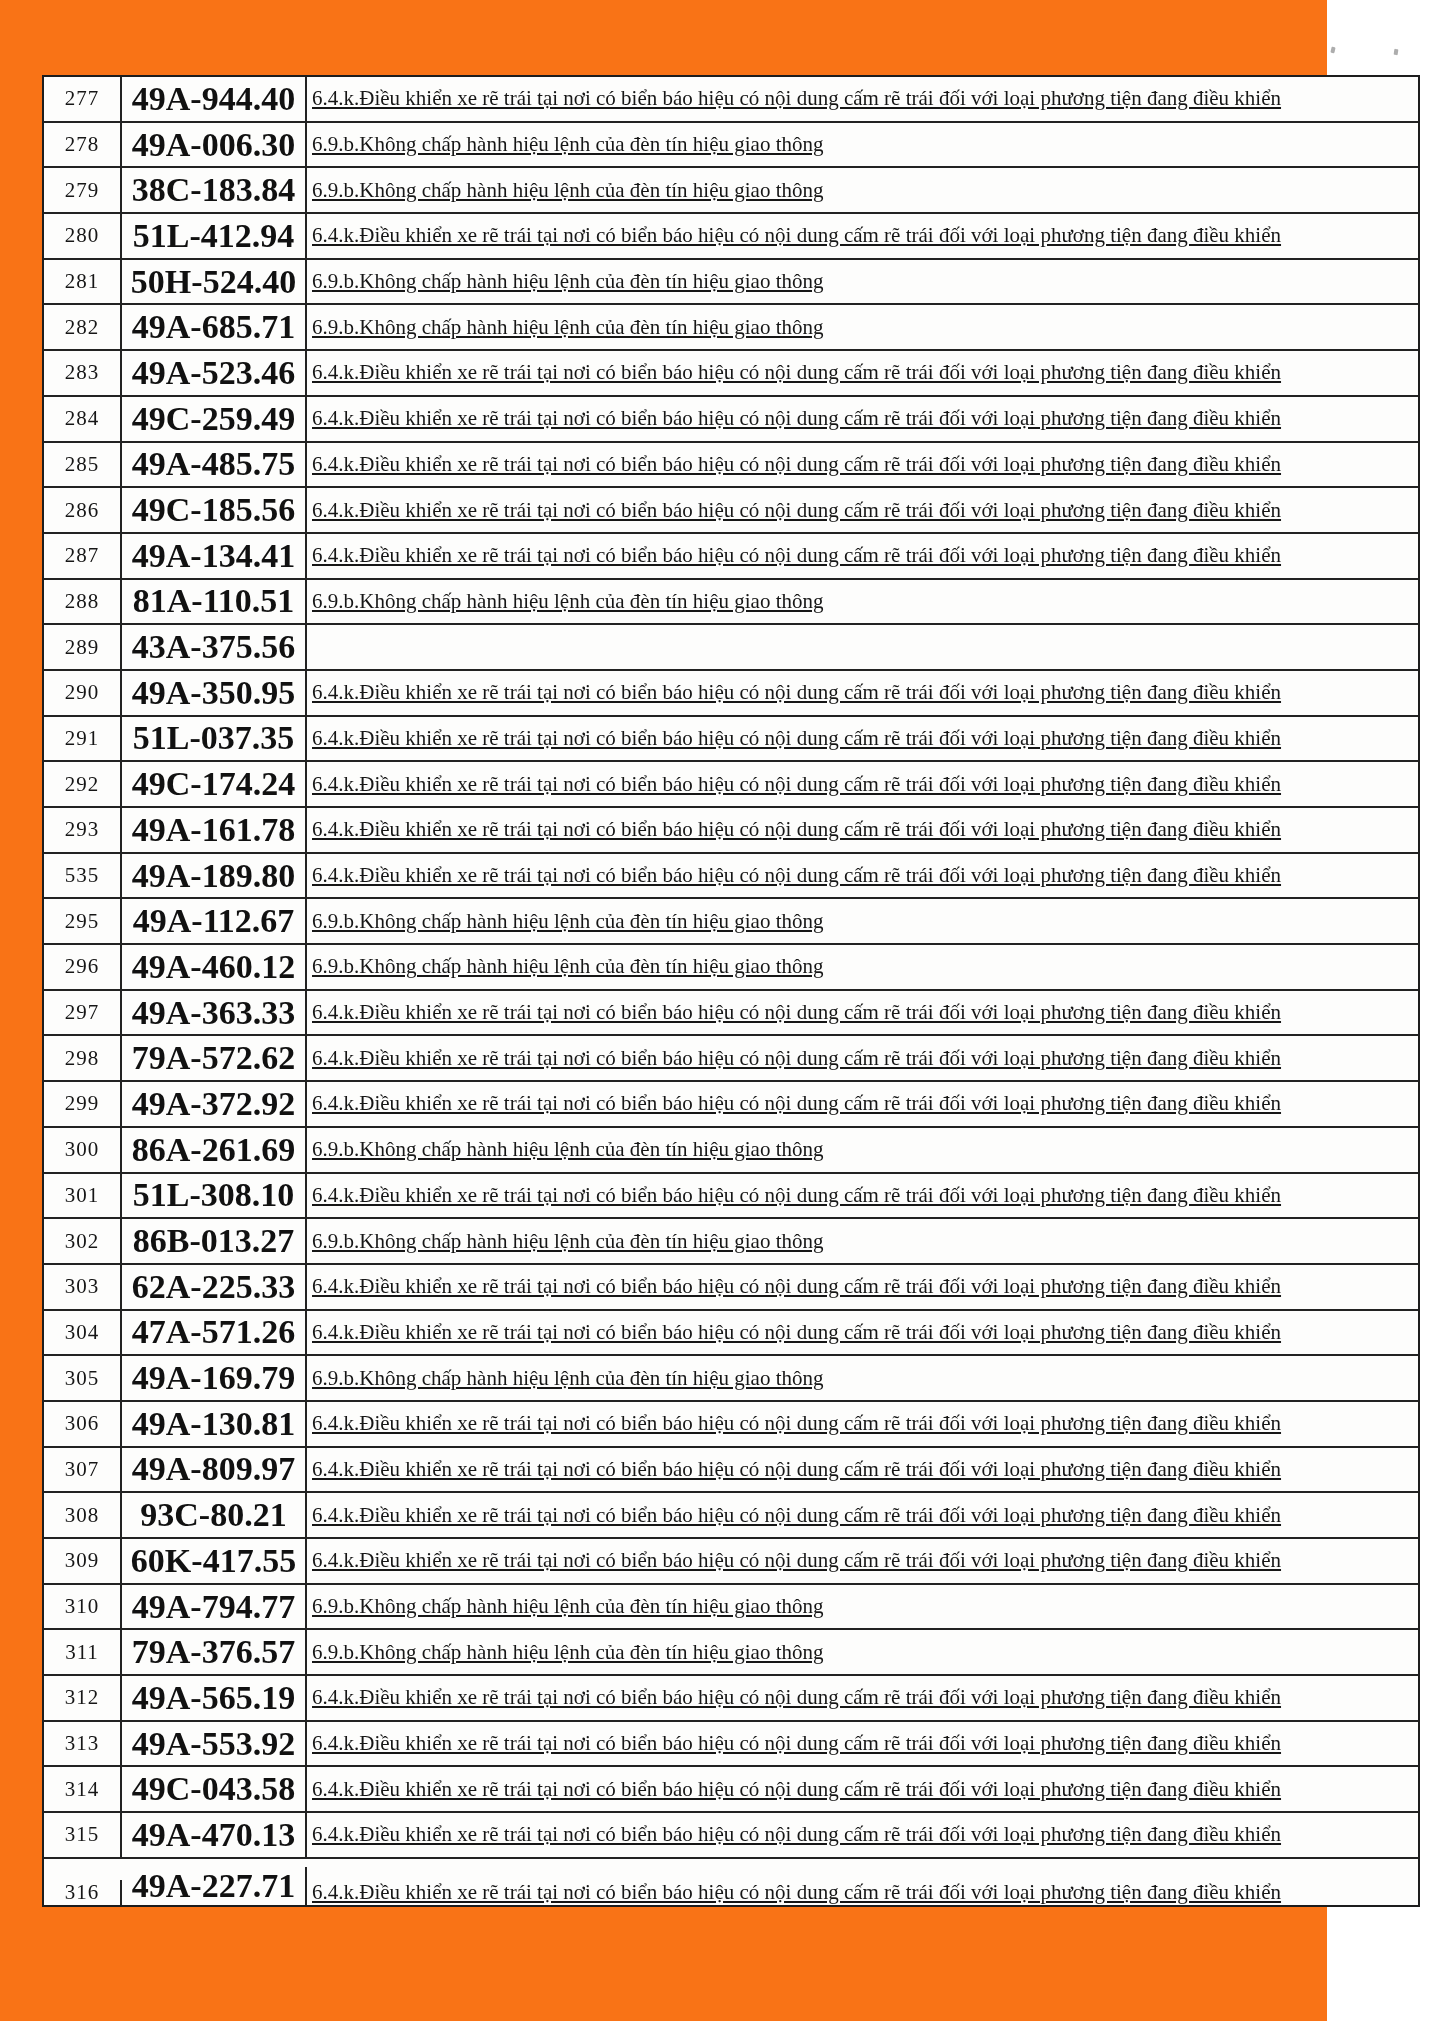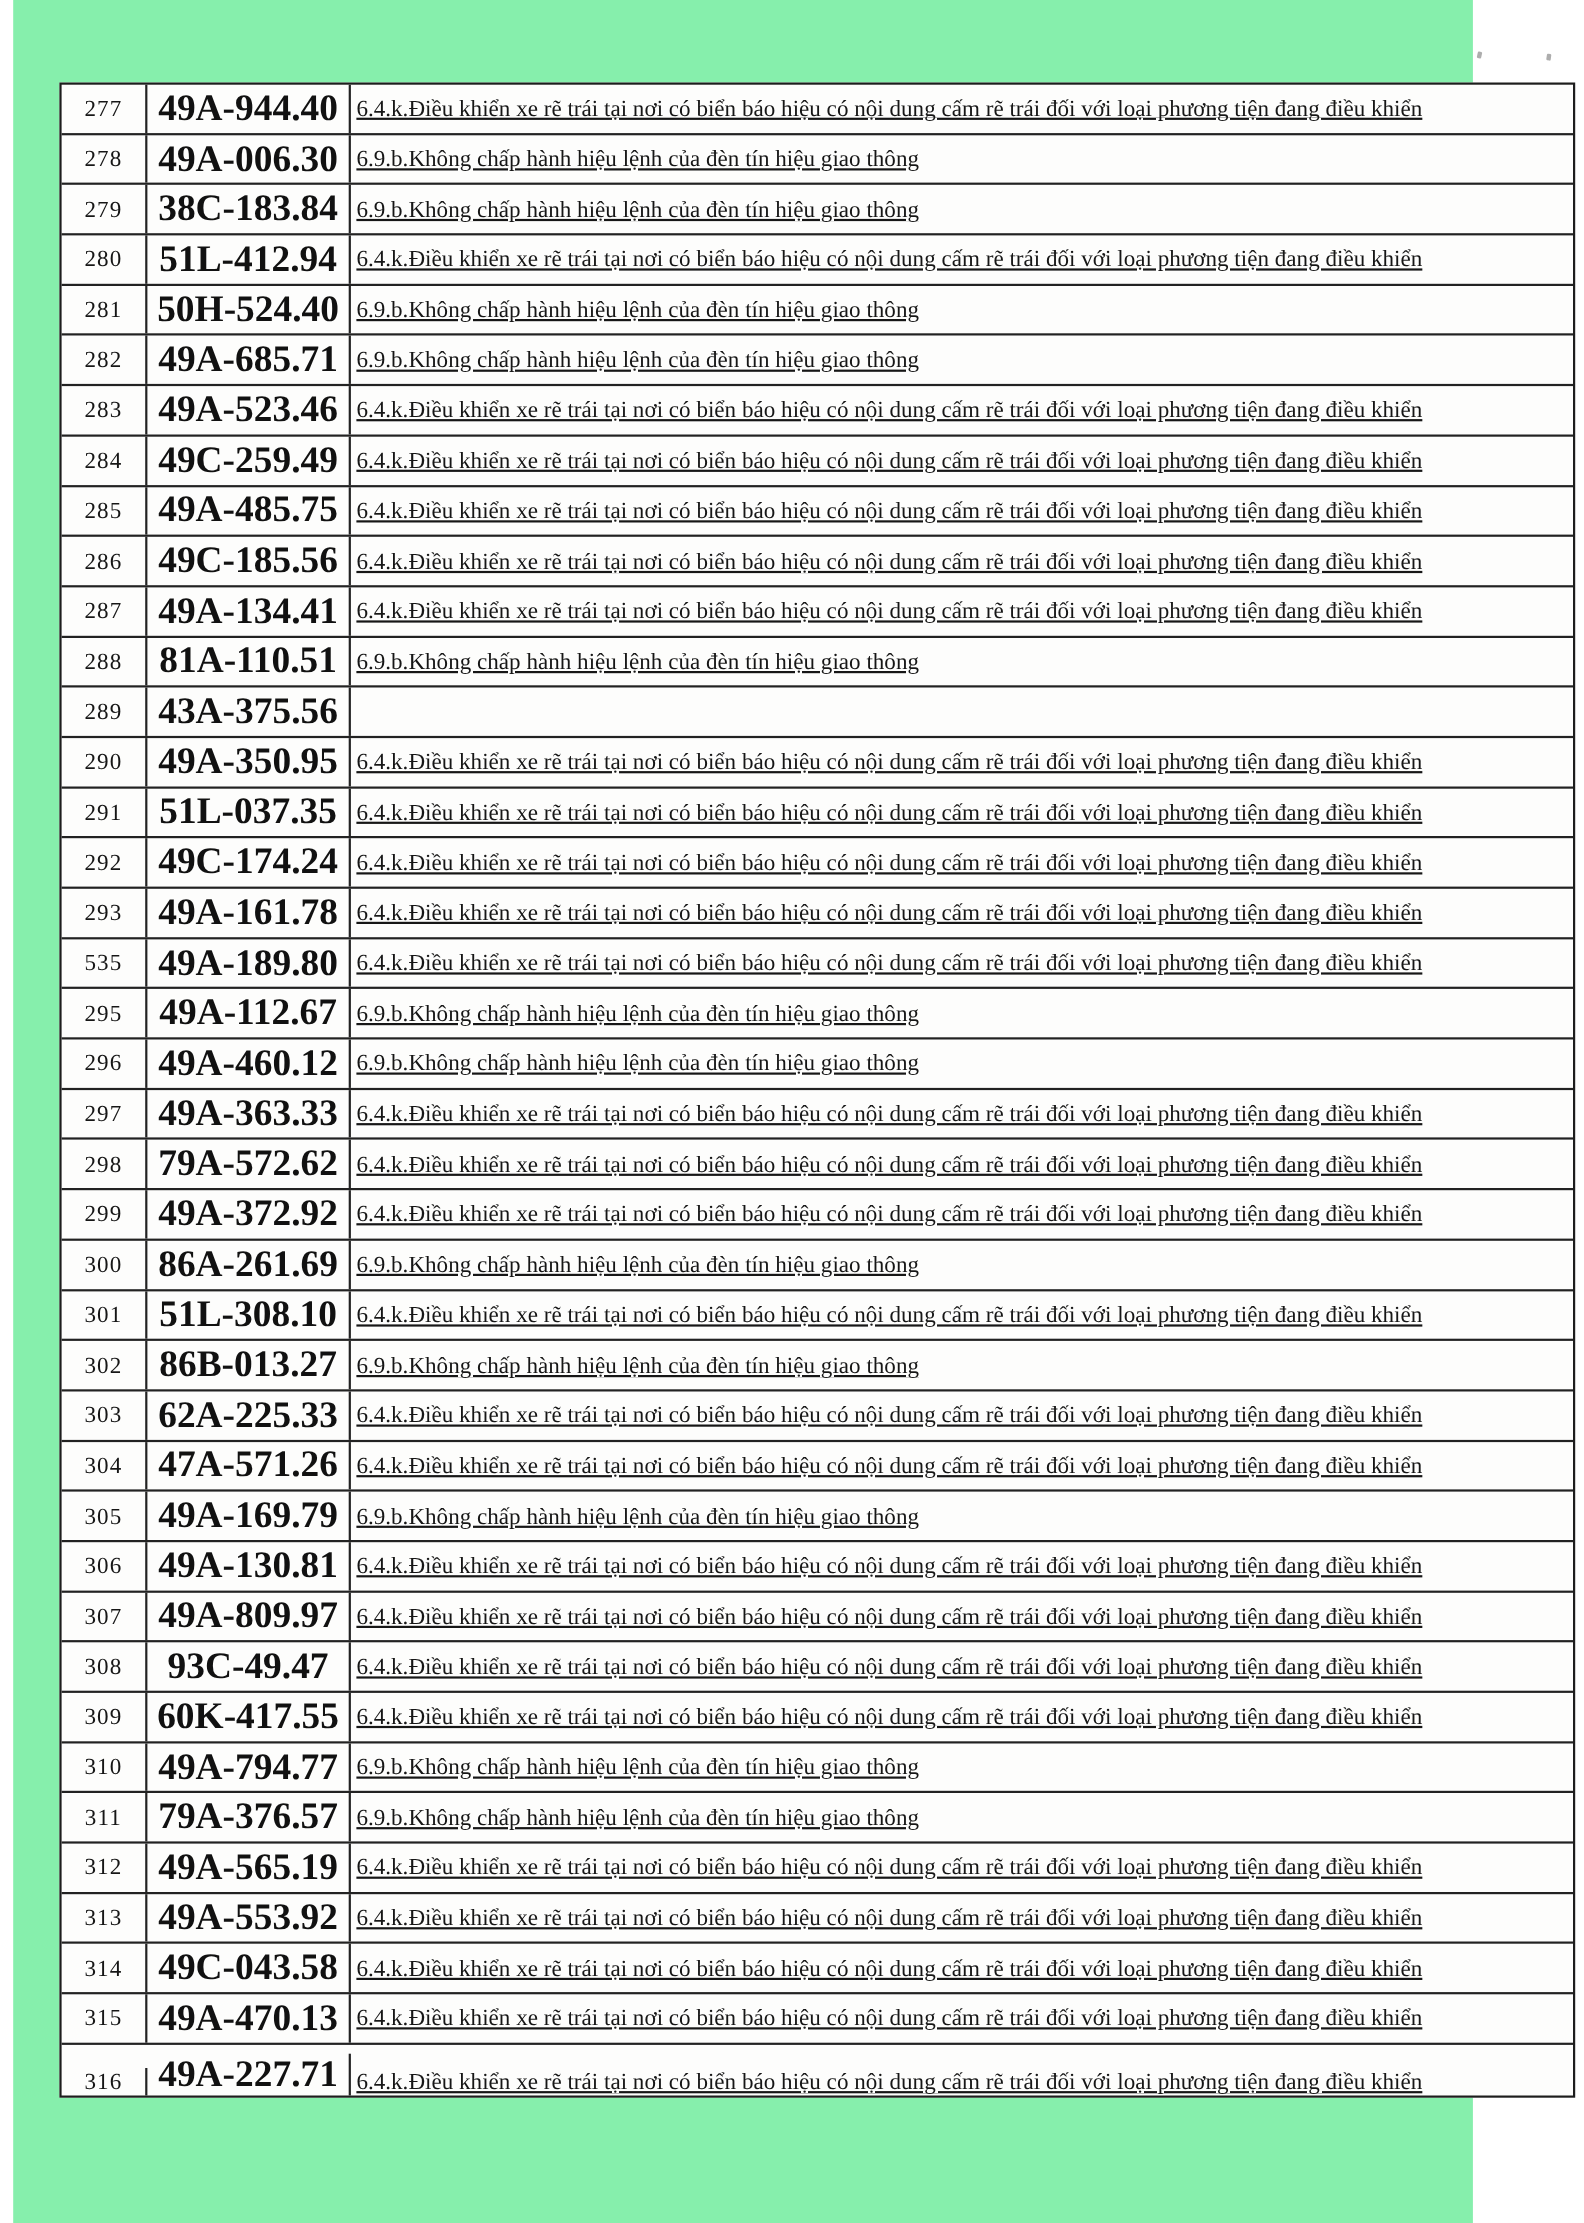--- a/index.html
+++ b/index.html
@@ -8,22 +8,21 @@
     background: #ffffff;
     width: 1440px;
     height: 2021px;
     overflow: hidden;
     font-family: "Liberation Serif", "DejaVu Serif", serif;
   }
   .page {
     position: relative;
     width: 1327px;
     height: 2021px;
-    background: #86efac;
-    margin-left: 12px;
+    background: #f97316;
   }
   
   .speck {
     position: absolute;
     background: #6a6a6a;
     opacity: 0.55;
     border-radius: 1px;
   }
   .speck-1 { left: 1331px; top: 47px; width: 4px; height: 6px; transform: rotate(12deg); }
   .speck-2 { left: 1394px; top: 49px; width: 4px; height: 6px; transform: rotate(8deg); }
@@ -263,21 +262,21 @@
   </div>
 
   <div class="row">
     <div class="cell cell-no">307</div>
     <div class="cell cell-plate">49A-809.97</div>
     <div class="cell cell-violation">6.4.k.Điều khiển xe rẽ trái tại nơi có biển báo hiệu có nội dung cấm rẽ trái đối với loại phương tiện đang điều khiển</div>
   </div>
 
   <div class="row">
     <div class="cell cell-no">308</div>
-    <div class="cell cell-plate">93C-49.47</div>
+    <div class="cell cell-plate">93C-80.21</div>
     <div class="cell cell-violation">6.4.k.Điều khiển xe rẽ trái tại nơi có biển báo hiệu có nội dung cấm rẽ trái đối với loại phương tiện đang điều khiển</div>
   </div>
 
   <div class="row">
     <div class="cell cell-no">309</div>
     <div class="cell cell-plate">60K-417.55</div>
     <div class="cell cell-violation">6.4.k.Điều khiển xe rẽ trái tại nơi có biển báo hiệu có nội dung cấm rẽ trái đối với loại phương tiện đang điều khiển</div>
   </div>
 
   <div class="row">

